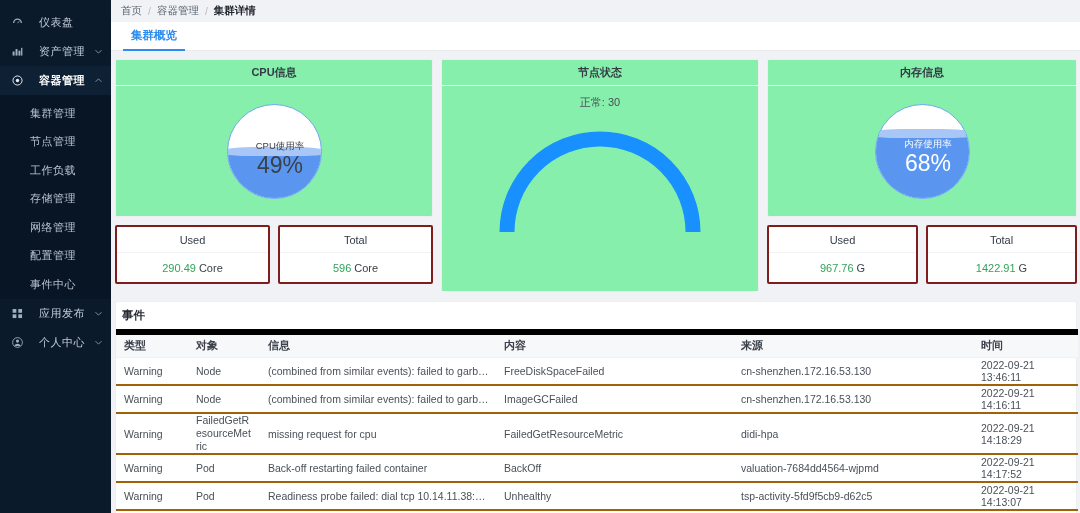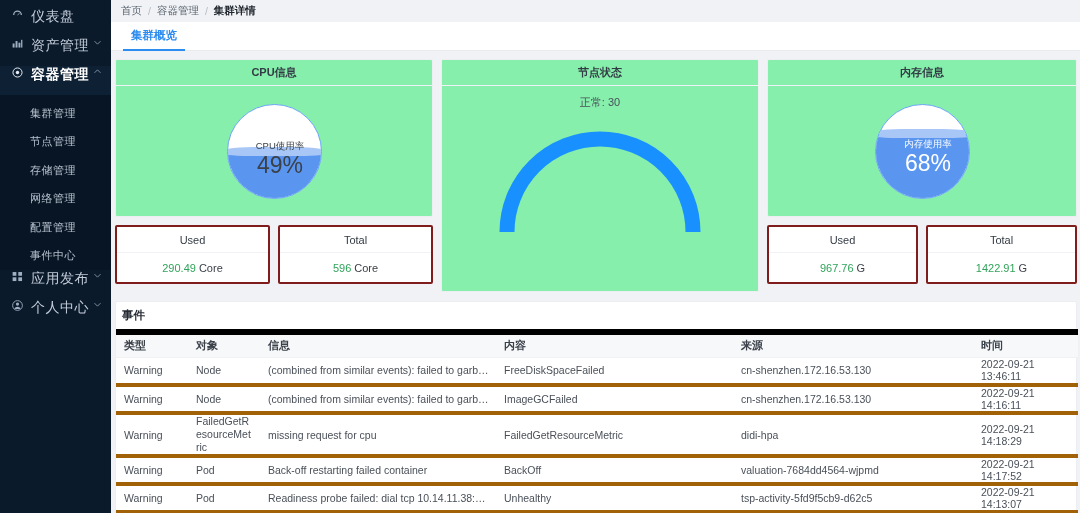--- a/index.html
+++ b/index.html
@@ -14,27 +14,28 @@
   
   .sidebar {
     width: 111px; height: 513px;
     background: #0a1a2b;
     flex: 0 0 111px;
     padding-top: 8px;
     overflow: hidden;
   }
   .nav-item {
     position: relative;
-    display: flex; 
+    display: flex; align-items: center;
     height: 29px;
     padding-left: 11px;
     color: #c3ccd8;
-    font-size: 14px;
+    font-size: 11px;
     cursor: pointer;
     white-space: nowrap;
+    gap: 8px;
   }
   .nav-item.expanded { background: #0e2034; color: #ffffff; font-weight: bold; }
   .nav-item .nicon {
     width: 13px; height: 13px;
     margin-right: 7px;
     flex: 0 0 13px;
     display: flex; align-items: center; justify-content: center;
     color: #9fb0c2;
   }
   .nav-item.expanded .nicon { color: #e8eef5; }
@@ -196,21 +197,21 @@
     font-size: 11px; color: #3c424b; font-weight: bold;
     height: 25px;
     padding: 0 6px 0 8px;
     border-top: 6px solid #000000;
     border-bottom: 1px solid #f0f1f3;
   }
   table.evt td {
     font-size: 10.5px; color: #4a5059;
     padding: 0 6px 0 8px;
     height: 28px;
-    border-bottom: 4px solid #a16207;
+    border-bottom: 2px solid #a16207;
     overflow: hidden;
   }
   td.warn { color: #f5a623; }
   .c1 { width: 72px; }
   .c2 { width: 72px; }
   .c3 { width: 236px; }
   .c4 { width: 237px; }
   .c5 { width: 240px; }
   .c6 { width: 105px; }
   .ell { display: block; white-space: nowrap; overflow: hidden; text-overflow: ellipsis; }
@@ -267,20 +268,23 @@
 
     <div class="sub-list">
       <div class="sp-top"></div>
       <div class="sub-item">
           <span>集群管理</span>
         </div>
       <div class="sub-item">
           <span>节点管理</span>
         </div>
       <div class="sub-item">
+          <span>工作负载</span>
+        </div>
+      <div class="sub-item">
           <span>存储管理</span>
         </div>
       <div class="sub-item">
           <span>网络管理</span>
         </div>
       <div class="sub-item">
           <span>配置管理</span>
         </div>
       <div class="sub-item">
           <span>事件中心</span>

